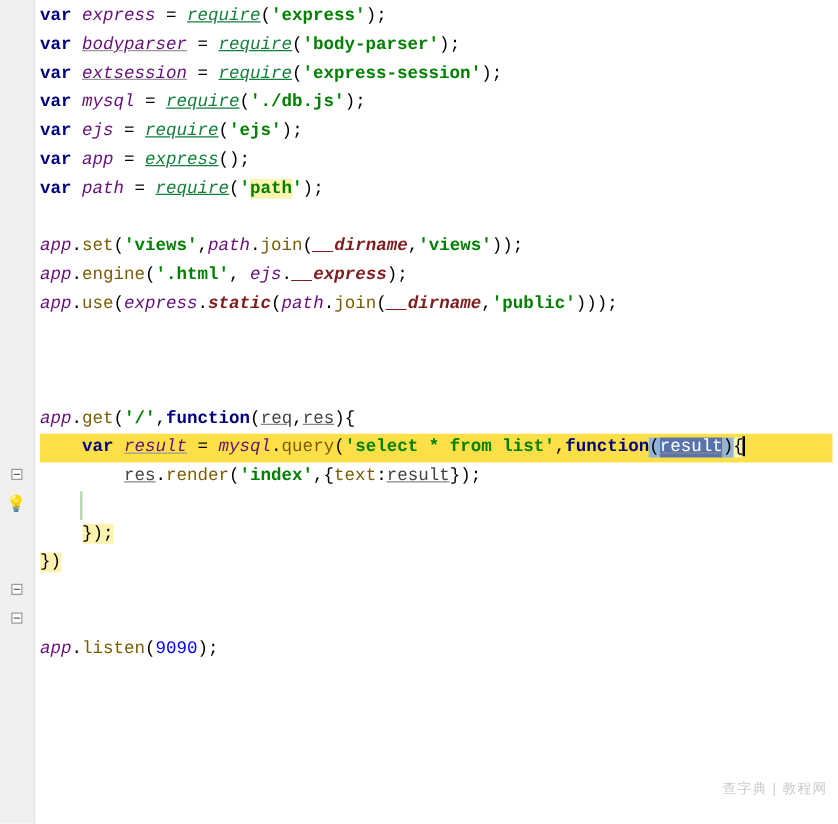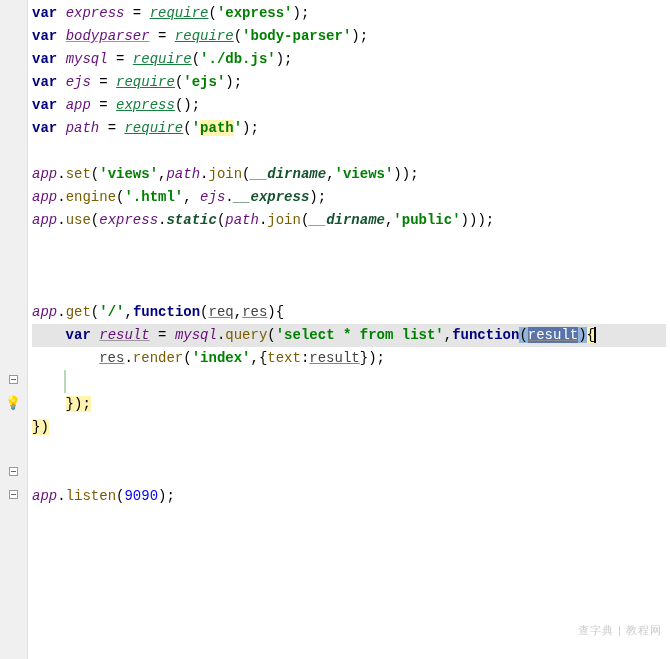--- a/index.html
+++ b/index.html
@@ -52,27 +52,27 @@
     .code {
       flex: 1;
       padding: 2px 4px;
     }
     .line {
       height: 23px;
       line-height: 23px;
       white-space: pre;
     }
     .line.hl {
-      background: #e5e5e5;
+      background: #fde047;
     }
     .kw { color: #000080; font-weight: bold; }
     .ital { font-style: italic; color: #660e7a; }
     .ital-u { font-style: italic; color: #660e7a; text-decoration: underline; text-decoration-color: #999; }
     .fn { color: #15803d; font-style: italic; text-decoration: underline; }
-    .fnbold { color: #14532d; font-weight: bold; font-style: italic; }
+    .fnbold { color: #7f1d1d; font-weight: bold; font-style: italic; }
     .str { color: #008000; font-weight: bold; }
     .num { color: #0000ff; }
     .param-u { color: #444; text-decoration: underline; text-decoration-color: #888; }
     .prop { color: #7a5c00; }
     .prop-u { color: #7a5c00; text-decoration-color: #888; }
     .hlbox { background: #fff3b0; }
     .selbox { background: #5974ab; color: #fff; }
     .selparen { background: #93b4d9; }
     .caret {
       display: inline-block;
@@ -131,20 +131,21 @@
         <span class="fold-icon"></span>
       </div>
     <div class="gutter-row">
         <span class="fold-icon"></span>
       </div>
   </div>
 
   <div class="code">
     <div class="line"><span class="kw">var</span> <span class="ital">express</span><span> = </span><span class="fn">require</span>(<span class="str">'express'</span>)<span>;</span></div>
     <div class="line"><span class="kw">var</span> <span class="ital-u">bodyparser</span><span> = </span><span class="fn">require</span>(<span class="str">'body-parser'</span>)<span>;</span></div>
+    <div class="line"><span class="kw">var</span> <span class="ital-u">extsession</span><span> = </span><span class="fn">require</span>(<span class="str">'express-session'</span>)<span>;</span></div>
     <div class="line"><span class="kw">var</span> <span class="ital">mysql</span><span> = </span><span class="fn">require</span>(<span class="str">'./db.js'</span>)<span>;</span></div>
     <div class="line"><span class="kw">var</span> <span class="ital">ejs</span><span> = </span><span class="fn">require</span>(<span class="str">'ejs'</span>)<span>;</span></div>
     <div class="line"><span class="kw">var</span> <span class="ital">app</span><span> = </span><span class="fn">express</span><span>();</span></div>
     <div class="line"><span class="kw">var</span> <span class="ital">path</span><span> = </span><span class="fn">require</span>(<span class="str">'</span><span class="str hlbox">path</span><span class="str">'</span>)<span>;</span></div>
     <div class="line"></div>
     <div class="line"><span class="ital">app</span><span>.</span><span class="prop">set</span>(<span class="str">'views'</span><span>,</span><span class="ital">path</span><span>.</span><span class="prop">join</span>(<span class="fnbold">__dirname</span><span>,</span><span class="str">'views'</span>))<span>;</span></div>
     <div class="line"><span class="ital">app</span><span>.</span><span class="prop">engine</span>(<span class="str">'.html'</span><span>, </span><span class="ital">ejs</span><span>.</span><span class="fnbold">__express</span>)<span>;</span></div>
     <div class="line"><span class="ital">app</span><span>.</span><span class="prop">use</span>(<span class="ital">express</span><span>.</span><span class="fnbold">static</span>(<span class="ital">path</span><span>.</span><span class="prop">join</span>(<span class="fnbold">__dirname</span><span>,</span><span class="str">'public'</span>)))<span>;</span></div>
     <div class="line"></div>
     <div class="line"></div>

